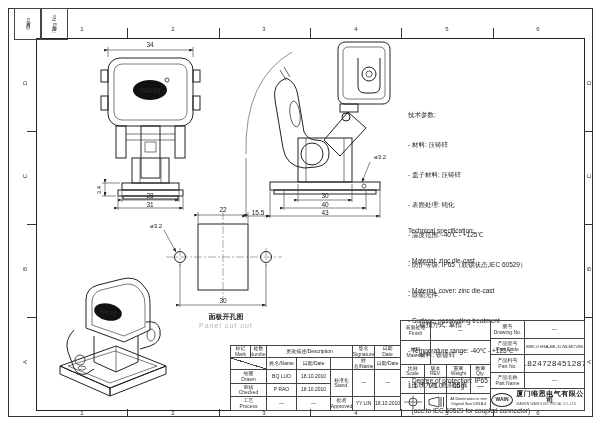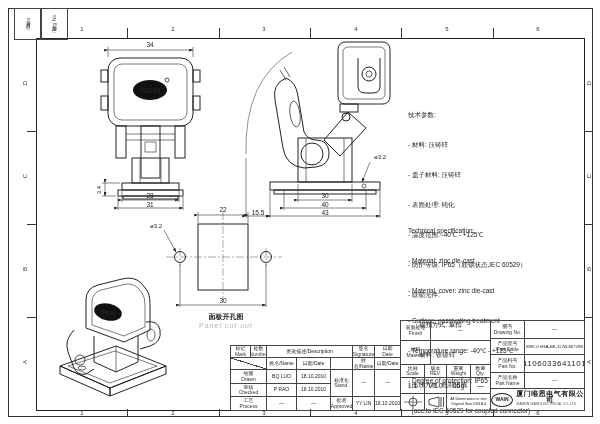--- a/index.html
+++ b/index.html
@@ -390,21 +390,21 @@
     <div class="tb val" style="left:124px;top:0;width:60px;height:18px;">—</div>
     <div class="tb" style="left:90px;top:18px;width:34px;height:16px;">
       <span>产品型号</span>
         <span class="en">Part Code</span>
     </div>
     <div class="tb val" style="left:124px;top:18px;width:60px;height:16px;font-size:4.3px;">EMCO.H3A-BK-1L/W-MCV/M</div>
     <div class="tb" style="left:90px;top:34px;width:34px;height:18px;">
       <span>产品料号</span>
         <span class="en">Part No.</span>
     </div>
-    <div class="tb big" style="left:124px;top:34px;width:60px;height:18px;">1106033641101</div>
+    <div class="tb big" style="left:124px;top:34px;width:60px;height:18px;">1824728451287</div>
     <div class="tb" style="left:90px;top:52px;width:34px;height:16px;">
       <span>产品名称</span>
         <span class="en">Part Name</span>
     </div>
     <div class="tb val" style="left:124px;top:52px;width:60px;height:16px;">—</div>
 
     <div class="tb" style="left:90px;top:68px;width:94px;height:22px;flex-direction:row;gap:3px;">
       <span style="display:inline-flex;align-items:center;justify-content:center;width:22px;height:12px;border:1.2px solid #222;border-radius:50%;font-size:5px;font-weight:bold;">WAIN</span>
       <span style="display:inline-flex;flex-direction:column;align-items:flex-start;">
         <span class="company-cn">厦门唯恩电气有限公司</span>

